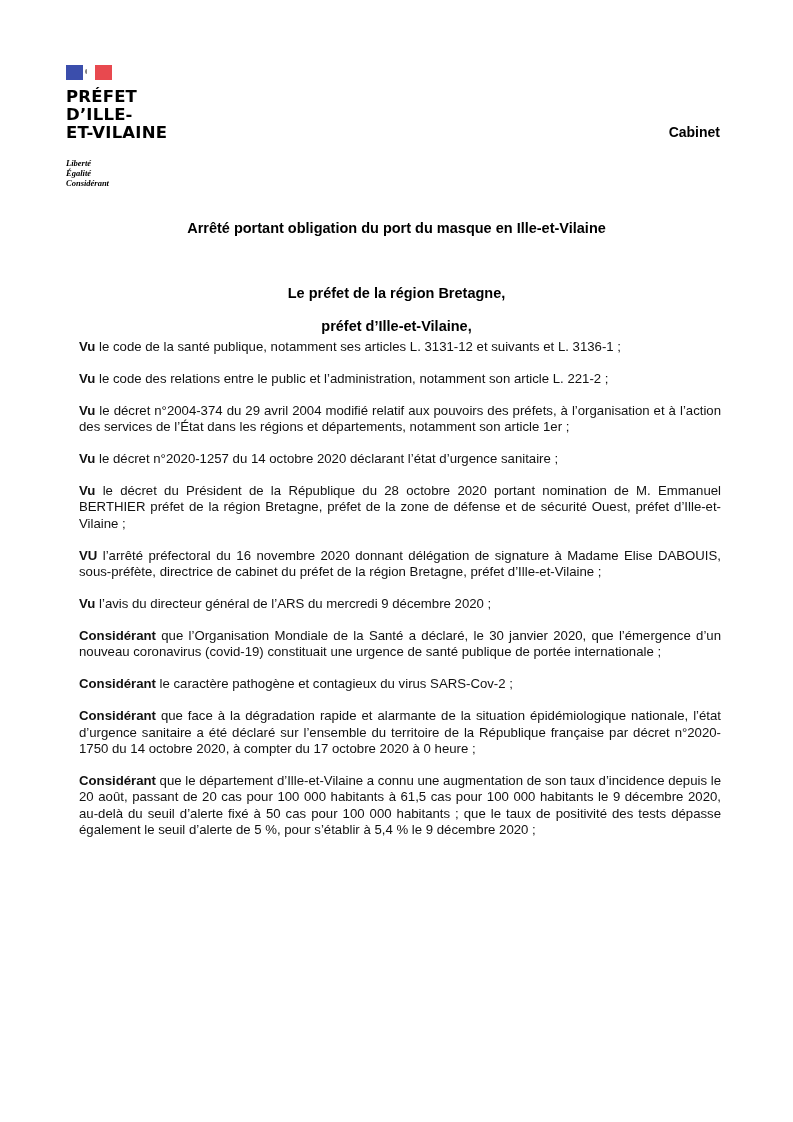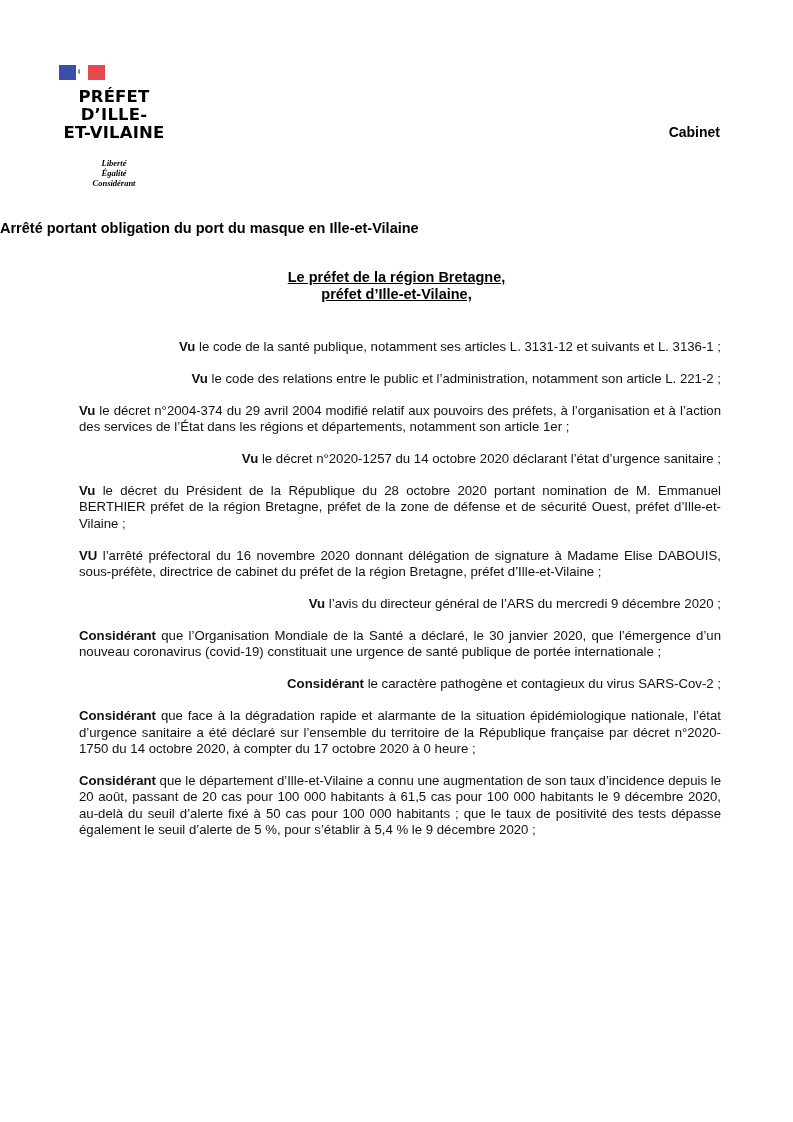--- a/index.html
+++ b/index.html
@@ -17,24 +17,23 @@
     }
     .page {
       position: absolute;
       left: 0; top: 0;
       width: 793px;
       height: 1122px;
     }
     
     .logo {
       position: absolute;
-      left: 59px;
+      left: 66px;
       top: 65px;
       width: 110px;
-      text-align: center;
     }
     .flag {
       display: flex;
       width: 46px;
       height: 15px;
       margin-bottom: 8px;
     }
     .flag .blue  { flex: 1; background: #3b4eac; }
     .flag .white { flex: 0.7; background: #ffffff; position: relative; }
     .flag .red   { flex: 1; background: #e8494f; }
@@ -71,50 +70,51 @@
       font-weight: bold;
       font-size: 14px;
       color: #000;
       margin-top: 44px;
     }
     
     .decree-title {
       position: absolute;
       left: 0; right: 0;
       top: 220px;
+      text-align: center;
       font-weight: bold;
       font-size: 14.5px;
       color: #000;
     }
     .authority {
       position: absolute;
       left: 0; right: 0;
       top: 269px;
       text-align: center;
       font-weight: bold;
       font-size: 14.5px;
       line-height: 17px;
       color: #000;
     }
-    .authority div { margin: 0; text-decoration: underline; }
+    .authority div { margin: 16px; }
     
     .body {
       position: absolute;
       left: 79px;
       width: 642px;
       top: 339px;
       font-size: 13.2px;
       line-height: 16.4px;
       color: #111;
     }
     .para {
       text-align: justify;
       margin: 0 0 15.5px 0;
     }
-    .para.left { text-align: right; }
+    .para.left { text-align: left; }
     .kw {
       font-weight: bold;
     }
   </style>
 </head>
 <body>
 
 <div class="page">
 
   <div class="logo">

